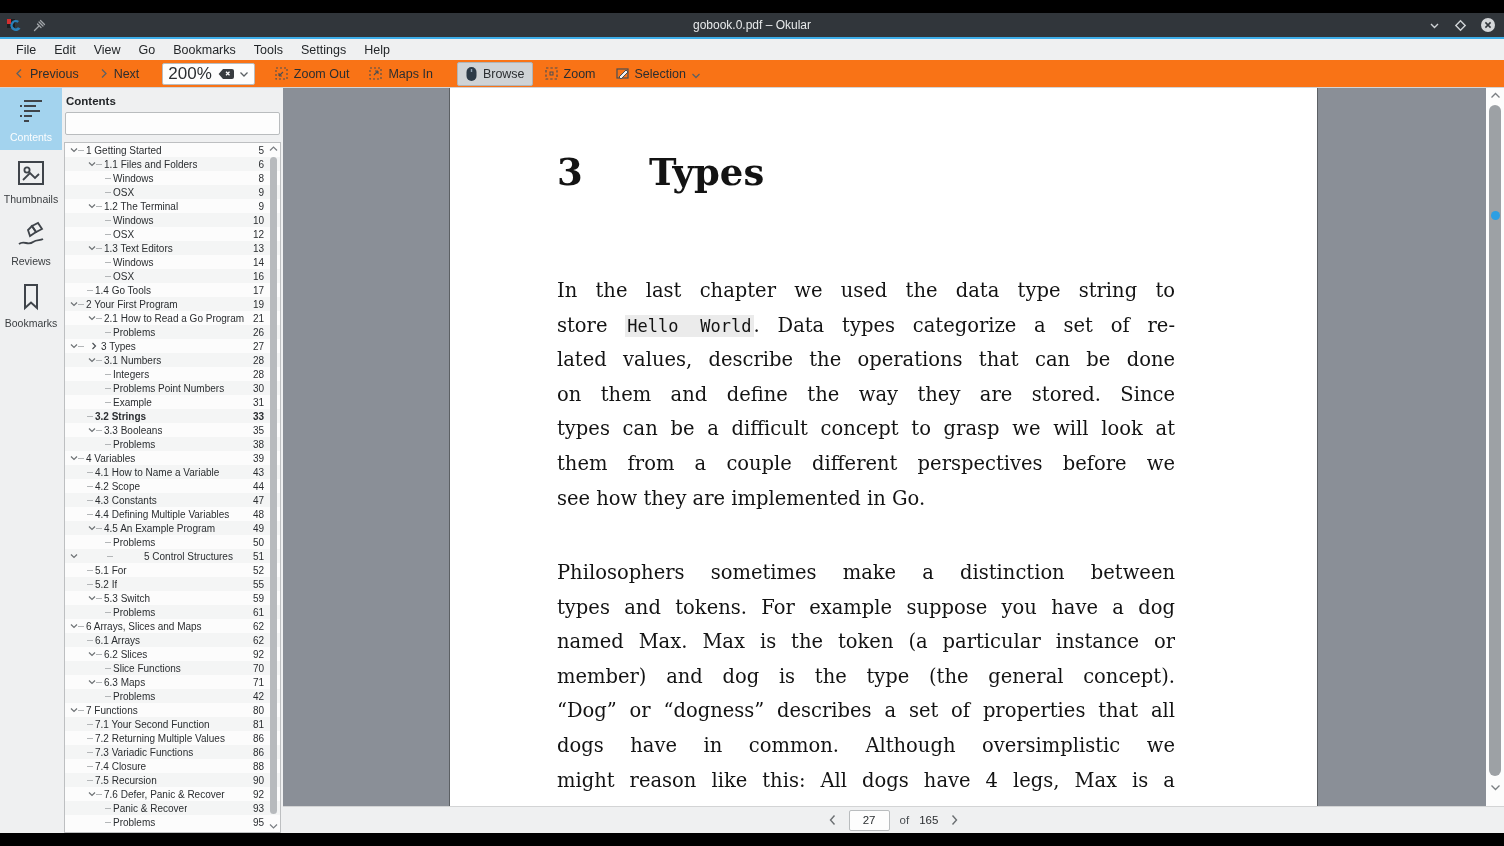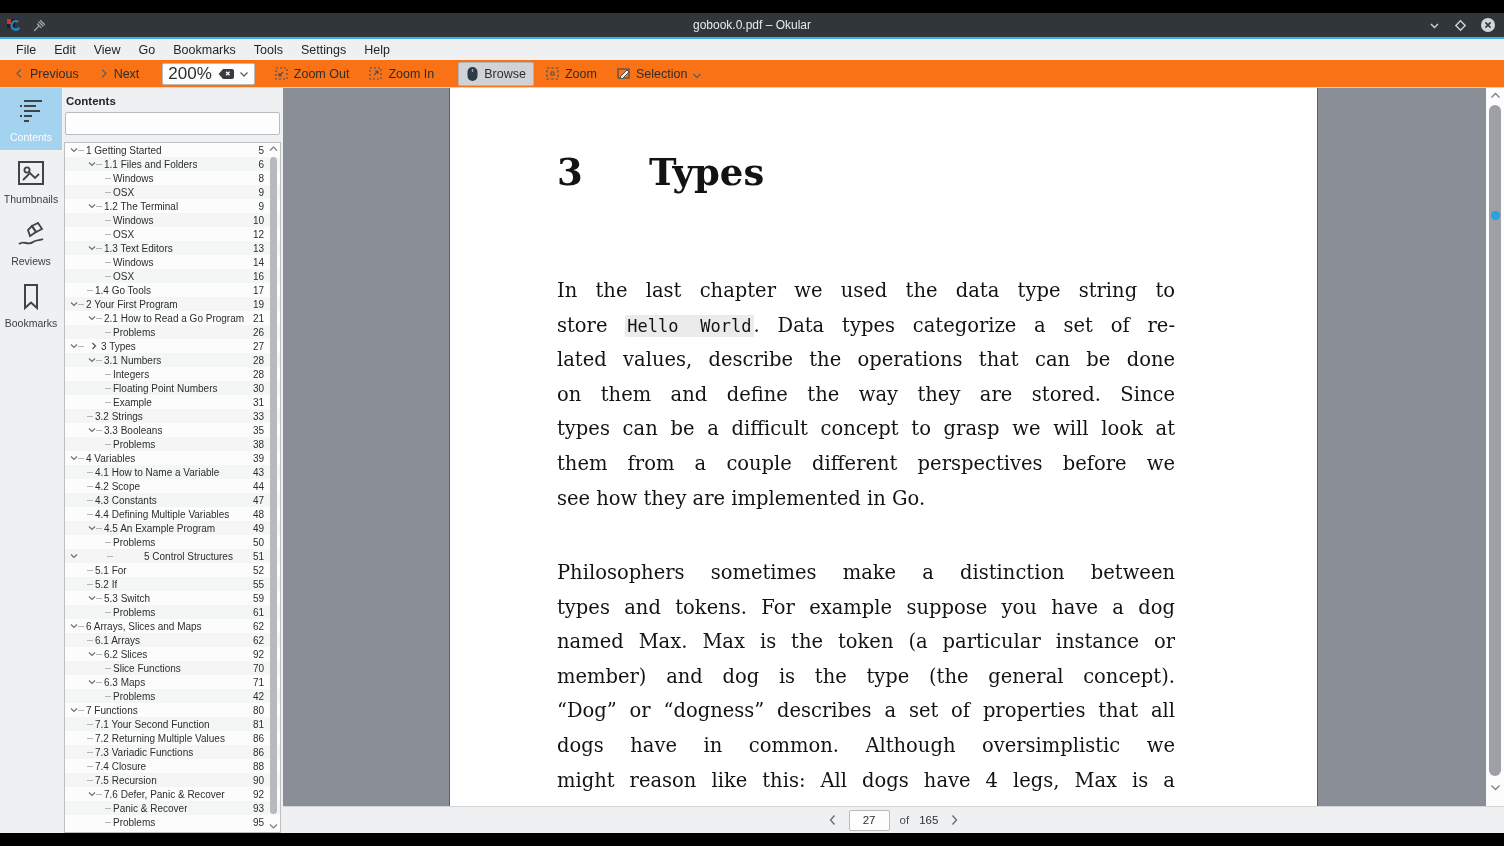--- a/index.html
+++ b/index.html
@@ -159,21 +159,21 @@
           <rect x="2" y="2" width="11" height="11" fill="none" stroke="#4a4f54" stroke-width="1.1" stroke-dasharray="2,2"></rect>
           <path d="M9 6 L5 10 M5 10 L5 7 M5 10 L8 10" stroke="#4a4f54" stroke-width="1.1" fill="none"></path>
         </svg>
         <span>Zoom Out</span>
       </div>
       <div class="tbtn">
         <svg width="15" height="15" viewBox="0 0 15 15">
           <rect x="2" y="2" width="11" height="11" fill="none" stroke="#4a4f54" stroke-width="1.1" stroke-dasharray="2,2"></rect>
           <path d="M6 9 L10 5 M10 5 L10 8 M10 5 L7 5" stroke="#4a4f54" stroke-width="1.1" fill="none"></path>
         </svg>
-        <span>Zoom In</span>
+        <span>Maps In</span>
       </div>
       <div class="toolgap"></div>
       <div class="tbtn active">
         <svg width="13" height="16" viewBox="0 0 13 16">
           <rect x="1.5" y="1" width="10" height="14" rx="5" fill="#2c3a47"></rect>
           <line x1="6.5" y1="3" x2="6.5" y2="6" stroke="#8fa3b3" stroke-width="1.4"></line>
         </svg>
         <span>Browse</span>
       </div>
       <div class="tbtn">
@@ -372,29 +372,29 @@
               <span class="lbl">3.1 Numbers</span>
               <span class="pg">28</span>
             </div>
             <div class="trow" style="padding-left: 40px;">
               <span class="dash"></span>
               <span class="lbl">Integers</span>
               <span class="pg">28</span>
             </div>
             <div class="trow alt" style="padding-left: 40px;">
               <span class="dash"></span>
-              <span class="lbl">Floating Point Numbers</span>
+              <span class="lbl">Problems Point Numbers</span>
               <span class="pg">30</span>
             </div>
             <div class="trow" style="padding-left: 40px;">
               <span class="dash"></span>
               <span class="lbl">Example</span>
               <span class="pg">31</span>
             </div>
-            <div class="trow alt" style="padding-left: 22px;">
+            <div class="trow alt" style="padding-left: 22px; font-weight: bold;">
               <span class="dash"></span>
               <span class="lbl">3.2 Strings</span>
               <span class="pg">33</span>
             </div>
             <div class="trow" style="padding-left: 22px;">
               <span class="tw">
                 <svg width="8" height="8" viewBox="0 0 8 8">
                   <polyline points="1,2.5 4,5.5 7,2.5" fill="none" stroke="#6d7174" stroke-width="1.2"></polyline>
                 </svg>
               </span>

